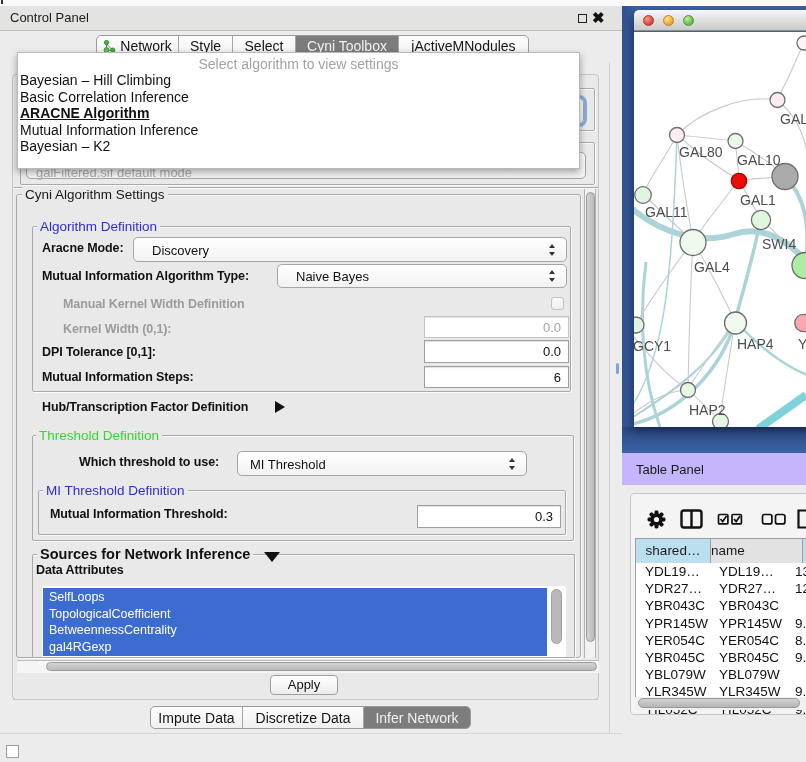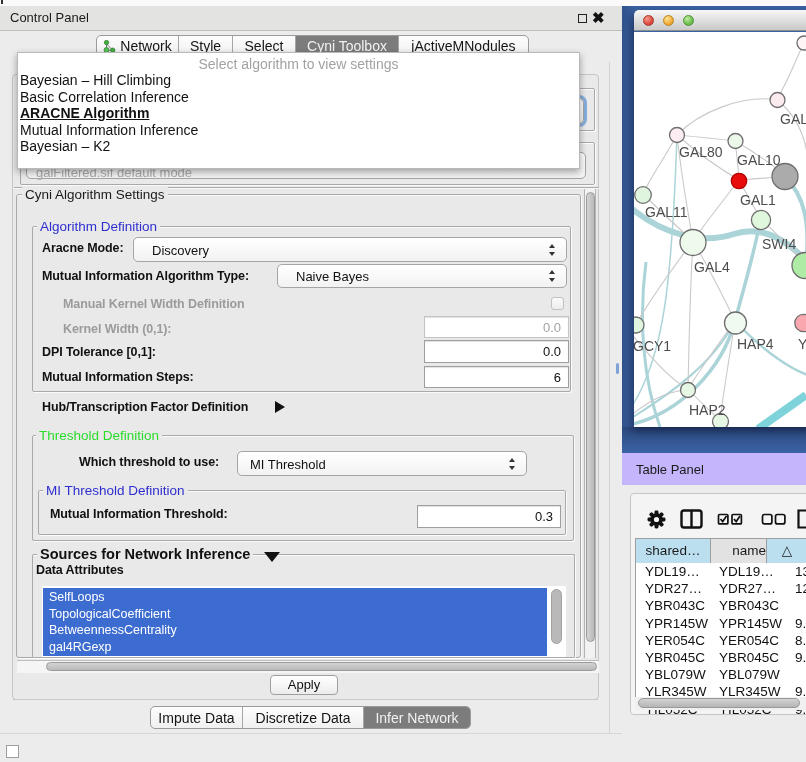--- a/index.html
+++ b/index.html
@@ -286,21 +286,21 @@
       <rect x="144.5" y="20.5" width="9.4" height="9.4" rx="2"></rect>
       <path d="M89.5 25 l2.2 2.6 L 95.5 22"></path>
         <path d="M103 25 l2.2 2.6 L 109 22"></path>
     </g>
     <path d="M167.5 16.5 h10 l4 4 v13 h-14 z" fill="none" stroke="#111" stroke-width="2.2"></path>
   </svg>
 
   <div style="position:absolute;left:4px;top:44px;right:-2px;height:163px;background:#FFF;border:1px solid #9E9E9E;border-right:none;">
     <div style="position:absolute;left:0;top:0;height:24px;display:flex;font-size:13.5px;color:#1A1A1A;">
       <div style="width:75px;background:#BCDFEF;border-right:1px solid #9E9E9E;text-align:center;line-height:24px;">shared…</div>
-      <div style="width:56px;background:#E2E2E2;border-right:1px solid #9E9E9E;text-align:right;line-height:24px;">name</div>
+      <div style="width:92px;background:#E2E2E2;border-right:1px solid #9E9E9E;text-align:left;line-height:24px;">name</div>
       <div style="width:40px;background:#BCDFEF;text-align:center;line-height:24px;">△</div>
     </div>
     <div style="position:absolute;left:0;top:24px;font-size:13.5px;color:#111;line-height:17.2px;width:190px;">
       <div style="position:absolute;left:9px;">YDL19…<br>YDR27…<br>YBR043C<br>YPR145W<br>YER054C<br>YBR045C<br>YBL079W<br>YLR345W<br>YIL052C</div>
       <div style="position:absolute;left:83px;">YDL19…<br>YDR27…<br>YBR043C<br>YPR145W<br>YER054C<br>YBR045C<br>YBL079W<br>YLR345W<br>YIL052C</div>
       <div style="position:absolute;left:159px;">13<br>12<br>&nbsp;<br>9.<br>8.<br>9.<br>&nbsp;<br>9.<br>9.</div>
     </div>
   </div>
   <div style="position:absolute;left:4px;top:203px;width:178px;height:13px;background:#F0F0F0;">
     <div style="position:absolute;left:3px;top:1px;width:162px;height:10px;background:linear-gradient(#D2D2D2,#B5B5B5);border:1px solid #999;border-radius:5px;"></div>

